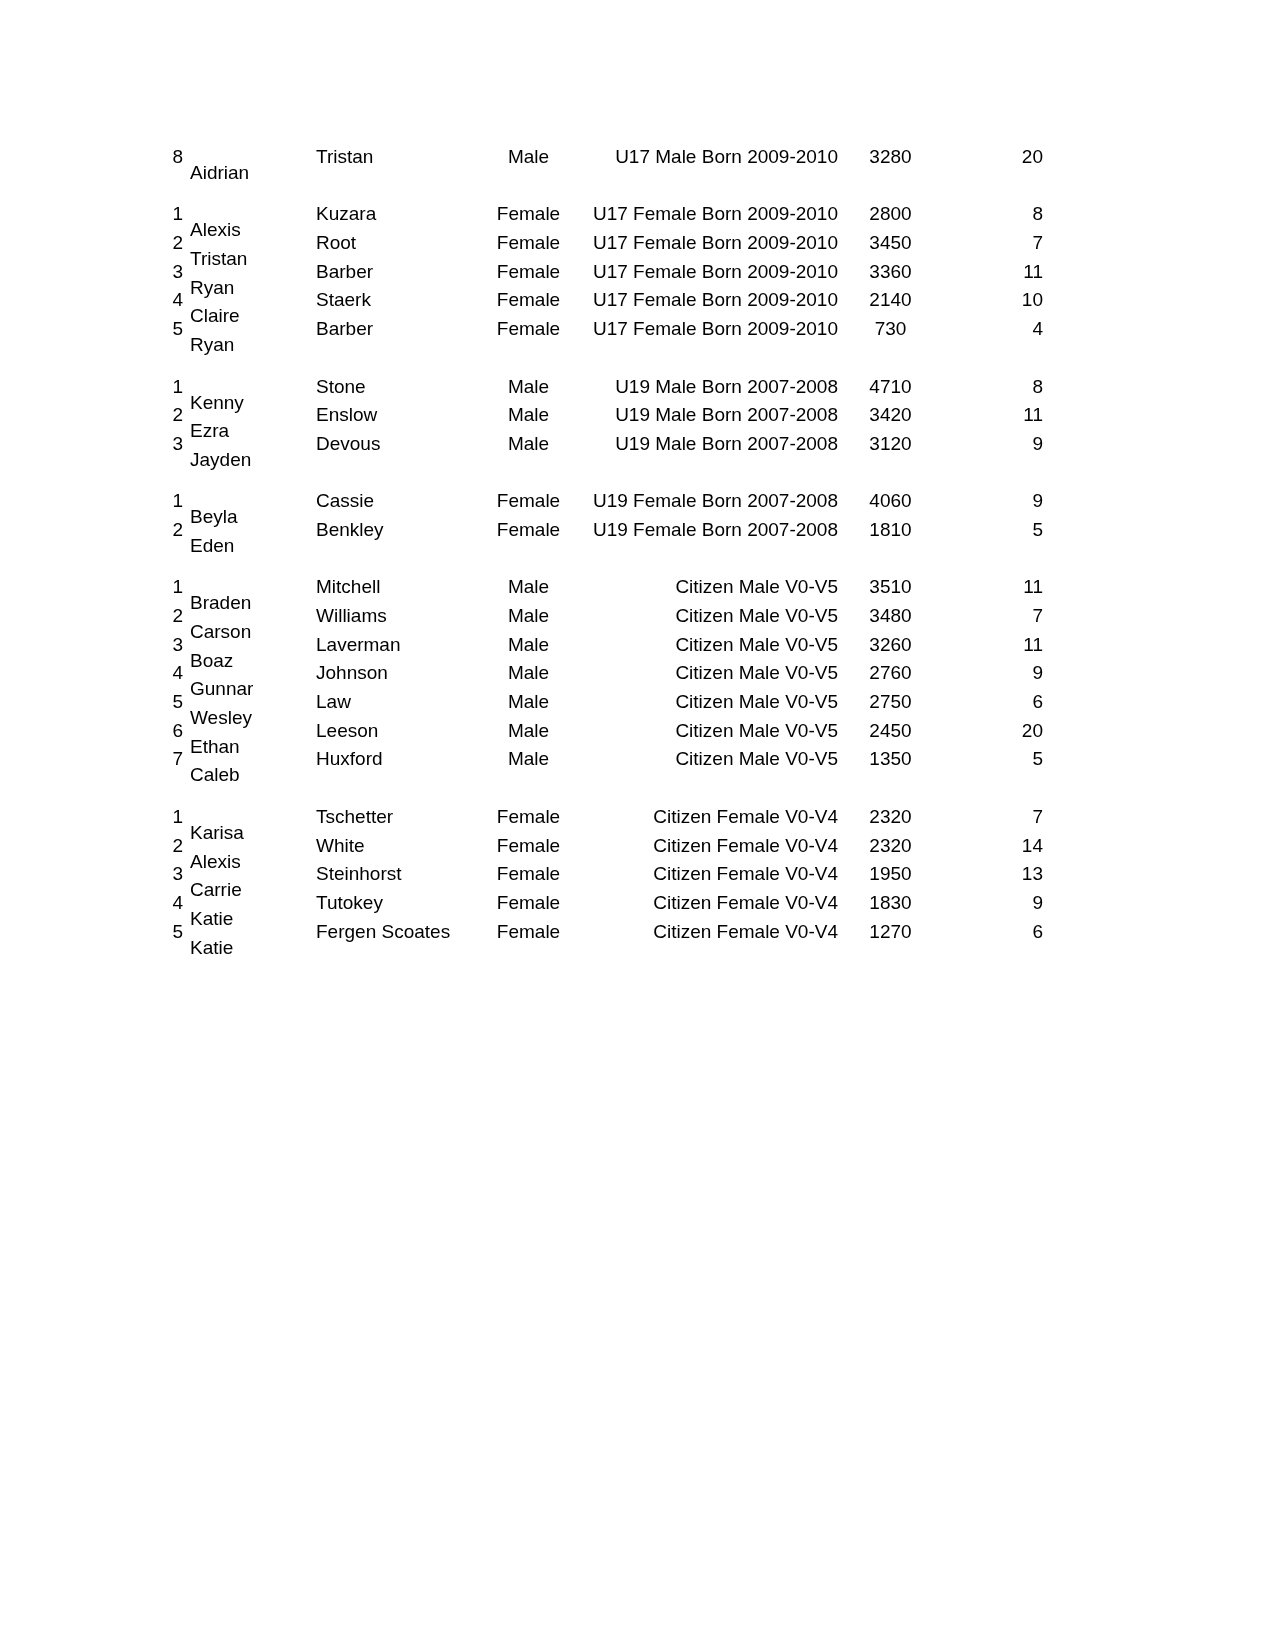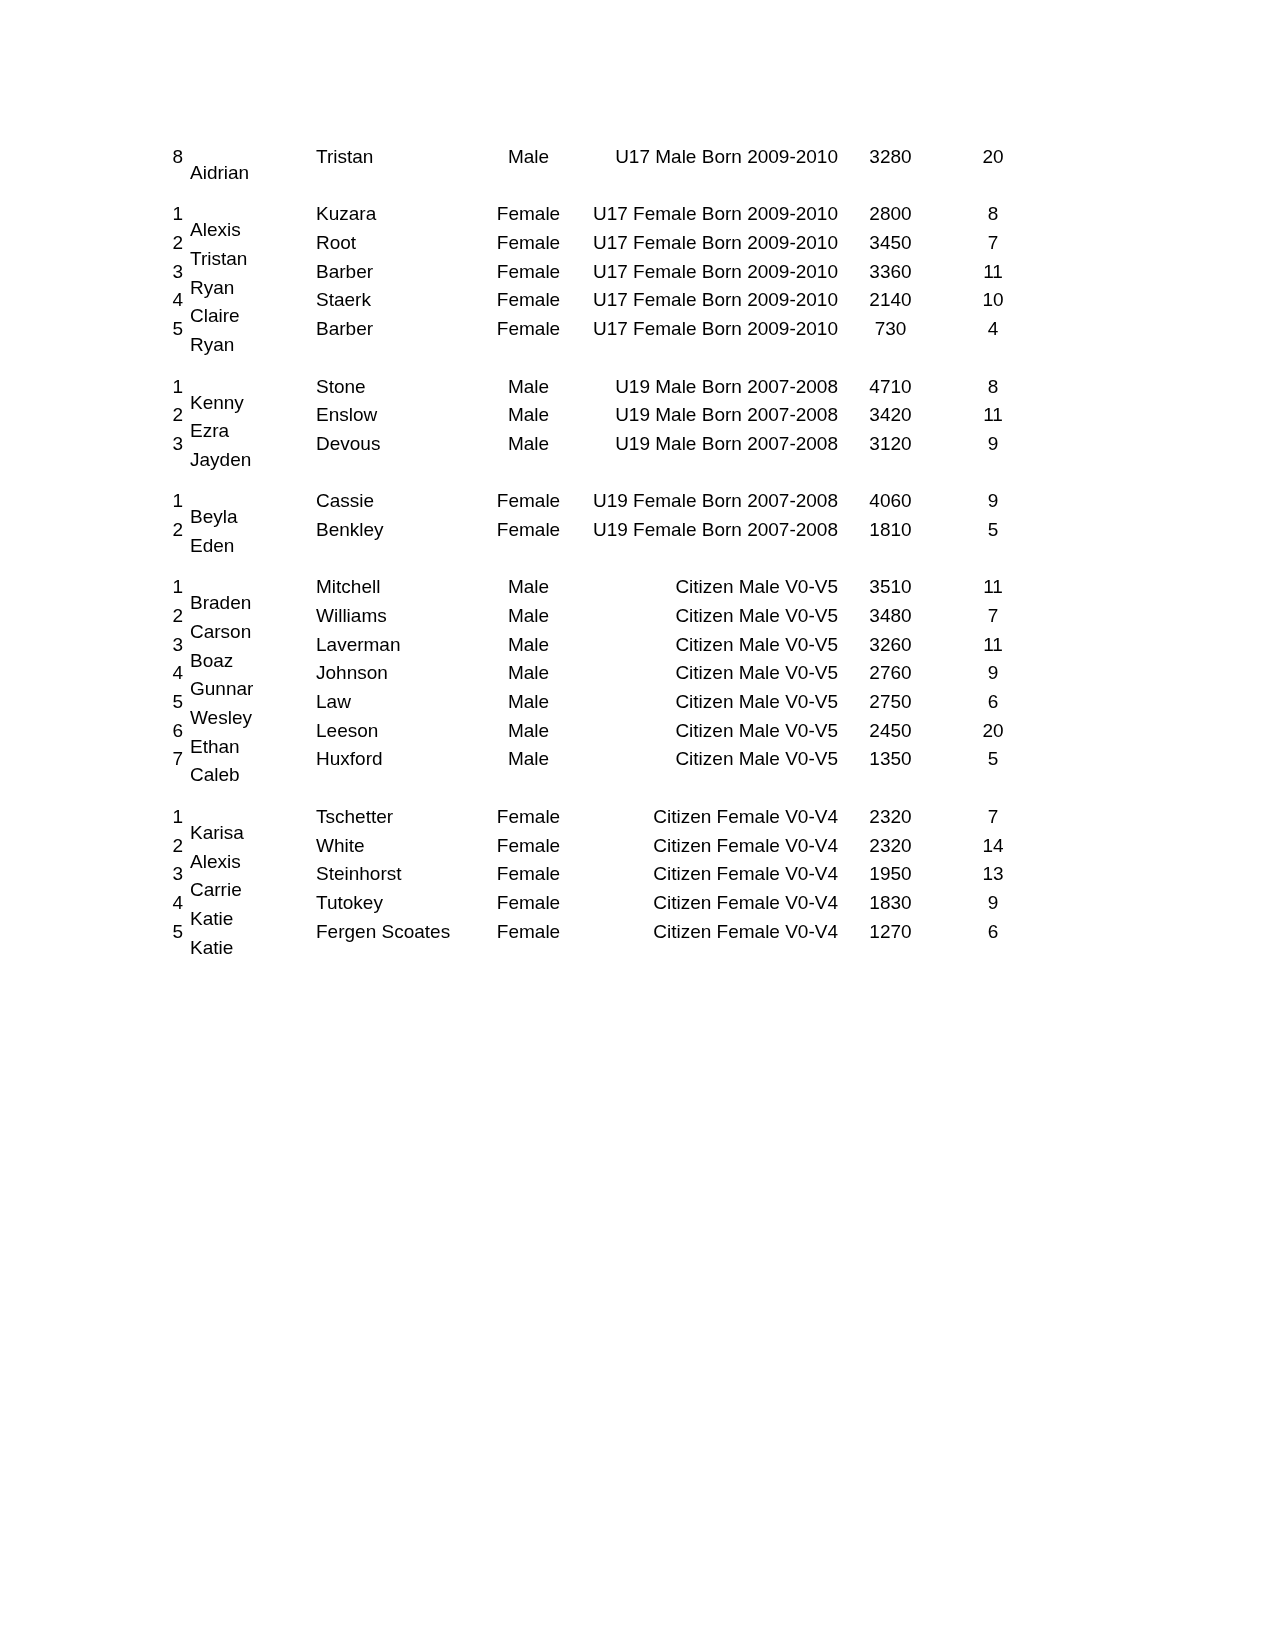--- a/index.html
+++ b/index.html
@@ -32,21 +32,21 @@
   .row.blank {
     height: 28.7px;
   }
   .cell { overflow: visible; }
   .cell.rank  { text-align: right; }
   .cell.first { text-align: left; padding-left: 7px; margin-top: 16px; }
   .cell.last  { text-align: left; }
   .cell.gender{ text-align: center; }
   .cell.category { text-align: right; }
   .cell.score { text-align: center; }
-  .cell.count { text-align: center; }
+  .cell.count { text-align: right; }
 </style>
 </head>
 <body>
 
 <div class="page">
   <div class="sheet">
       <div class="row">
         <div class="cell rank">8</div>
         <div class="cell first">Aidrian</div>
         <div class="cell last">Tristan</div>

